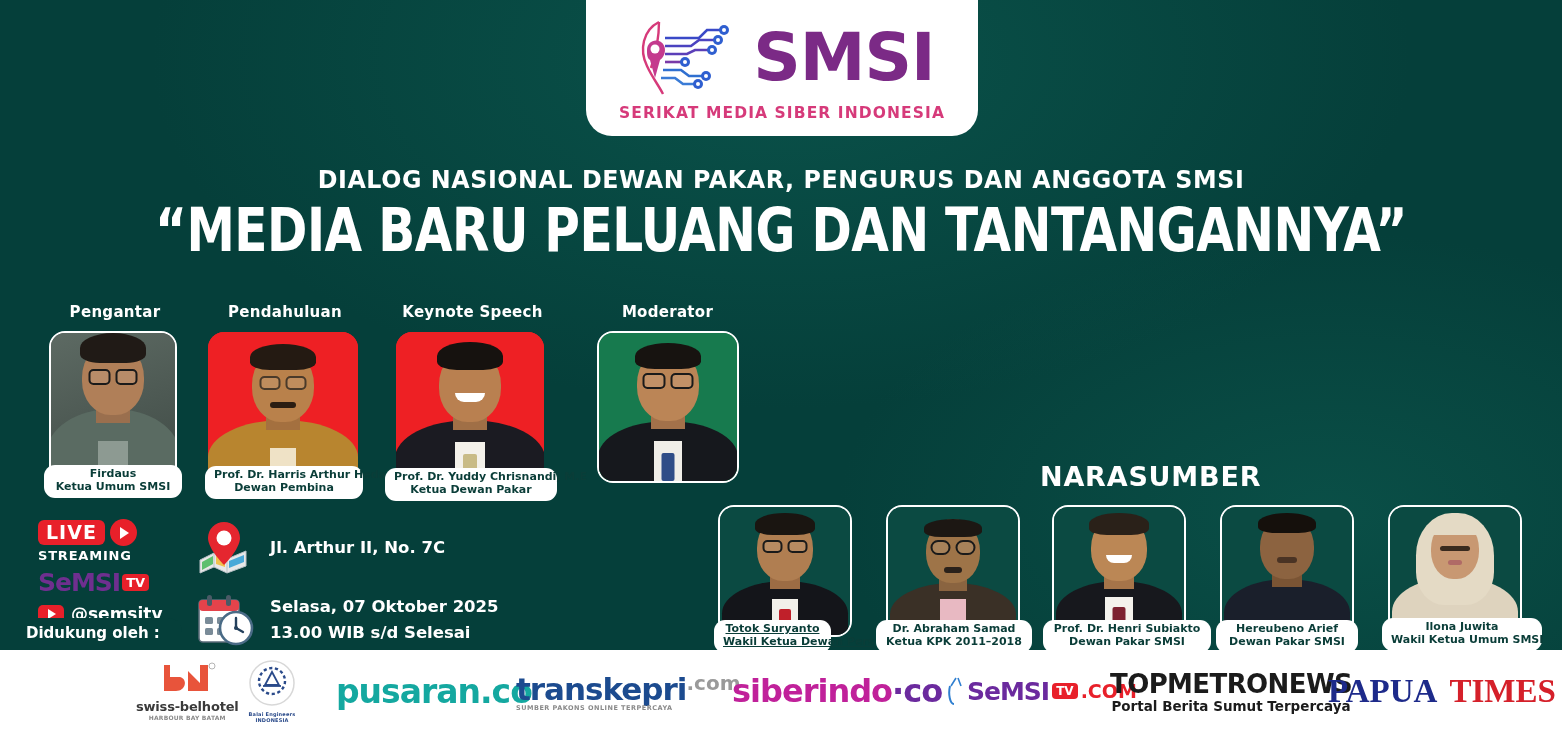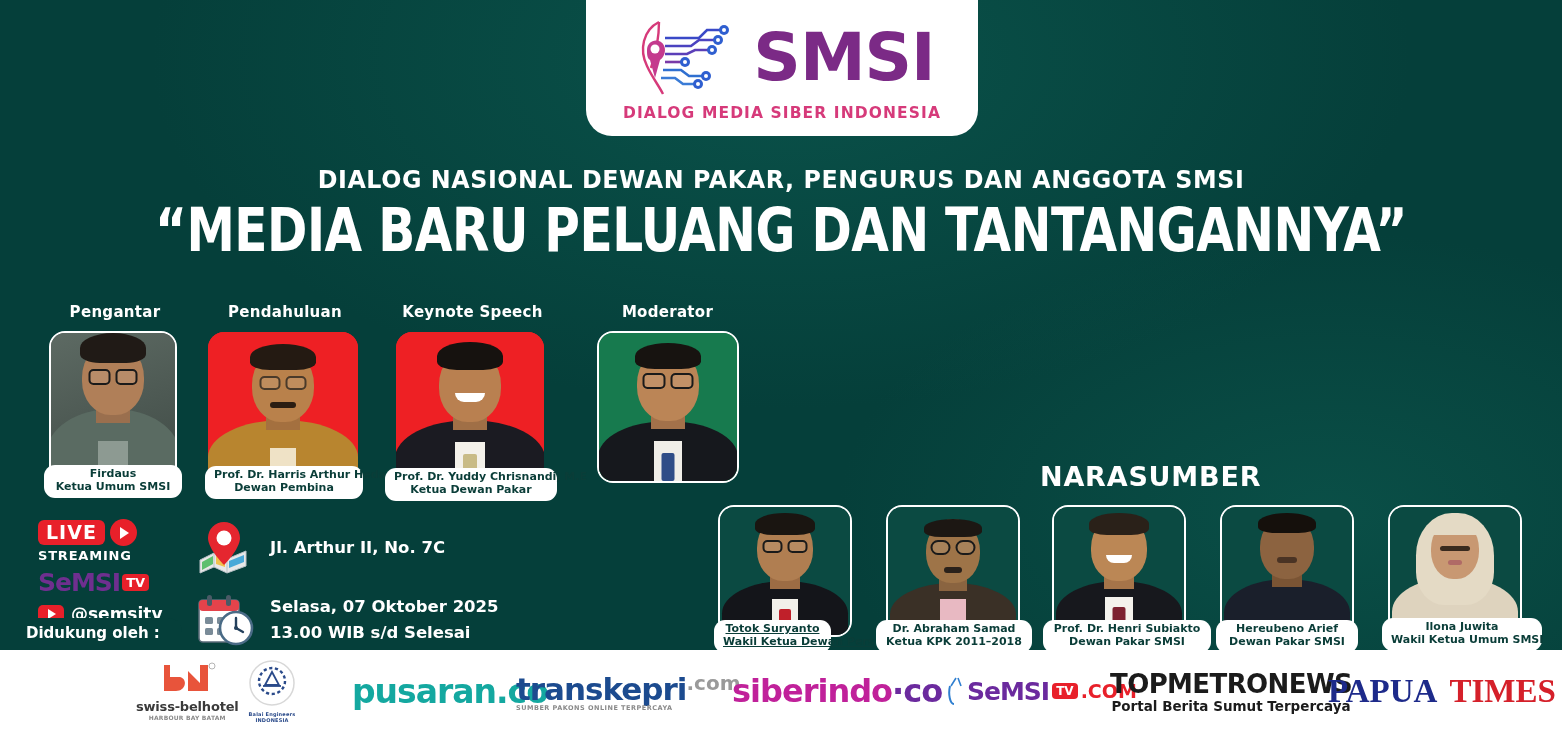--- a/index.html
+++ b/index.html
@@ -204,21 +204,21 @@
             <circle cx="95" cy="14" r="2"></circle>
               <circle cx="89" cy="24" r="2"></circle>
             <circle cx="83" cy="34" r="2"></circle>
               <circle cx="56" cy="46" r="2"></circle>
             <circle cx="77" cy="60" r="2"></circle>
               <circle cx="69" cy="68" r="2"></circle>
           </g>
         </svg>
         <div class="logo-word">SMSI</div>
       </div>
-      <div class="logo-sub">DIALOG MEDIA SIBER INDONESIA</div>
+      <div class="logo-sub">SERIKAT MEDIA SIBER INDONESIA</div>
     </div>
   </div>
 
   <div class="kicker">DIALOG NASIONAL DEWAN PAKAR, PENGURUS DAN ANGGOTA SMSI</div>
   <div class="headline">“MEDIA BARU PELUANG DAN TANTANGANNYA”</div>
 
   <div class="role-label" style="left:40px;top:303px;width:150px;">Pengantar</div>
   <div class="role-label" style="left:205px;top:303px;width:160px;">Pendahuluan</div>
   <div class="role-label" style="left:390px;top:303px;width:165px;">Keynote Speech</div>
   <div class="role-label" style="left:590px;top:303px;width:155px;">Moderator</div>
@@ -472,21 +472,21 @@
           <circle cx="24" cy="24" r="22" fill="none" stroke="#d8d8d8" stroke-width="1.5"></circle>
           <circle cx="24" cy="22" r="13" fill="none" stroke="#2a4a8a" stroke-width="2.4" stroke-dasharray="3.2 2.6"></circle>
           <path d="M17 26 L24 13 L31 26 Z" fill="none" stroke="#2a4a8a" stroke-width="1.8"></path>
           <path d="M15 27 H33" stroke="#2a4a8a" stroke-width="1.8"></path>
         </svg>
         <div class="sp-txt tiny" style="color:#2a4a8a;font-size:5px;">Balai Engineers</div>
         <div class="sp-txt tiny" style="color:#2a4a8a;font-size:5px;">INDONESIA</div>
       </div>
     </div>
 
-    <div class="sp" style="left:352px;">
+    <div class="sp" style="left:336px;">
       <div style="display:flex;align-items:baseline;">
         <span class="sp-txt" style="font-size:33px;color:#14a8a0;letter-spacing:-1px;">pusaran</span>
         <span class="sp-txt" style="font-size:33px;color:#14a8a0;letter-spacing:-1px;">.co</span>
       </div>
     </div>
 
     <div class="sp" style="left:516px;">
       <div>
         <div style="display:flex;align-items:flex-start;">
           <span class="sp-txt" style="font-size:31px;color:#1c4b8f;letter-spacing:-1px;">transkepri</span>

